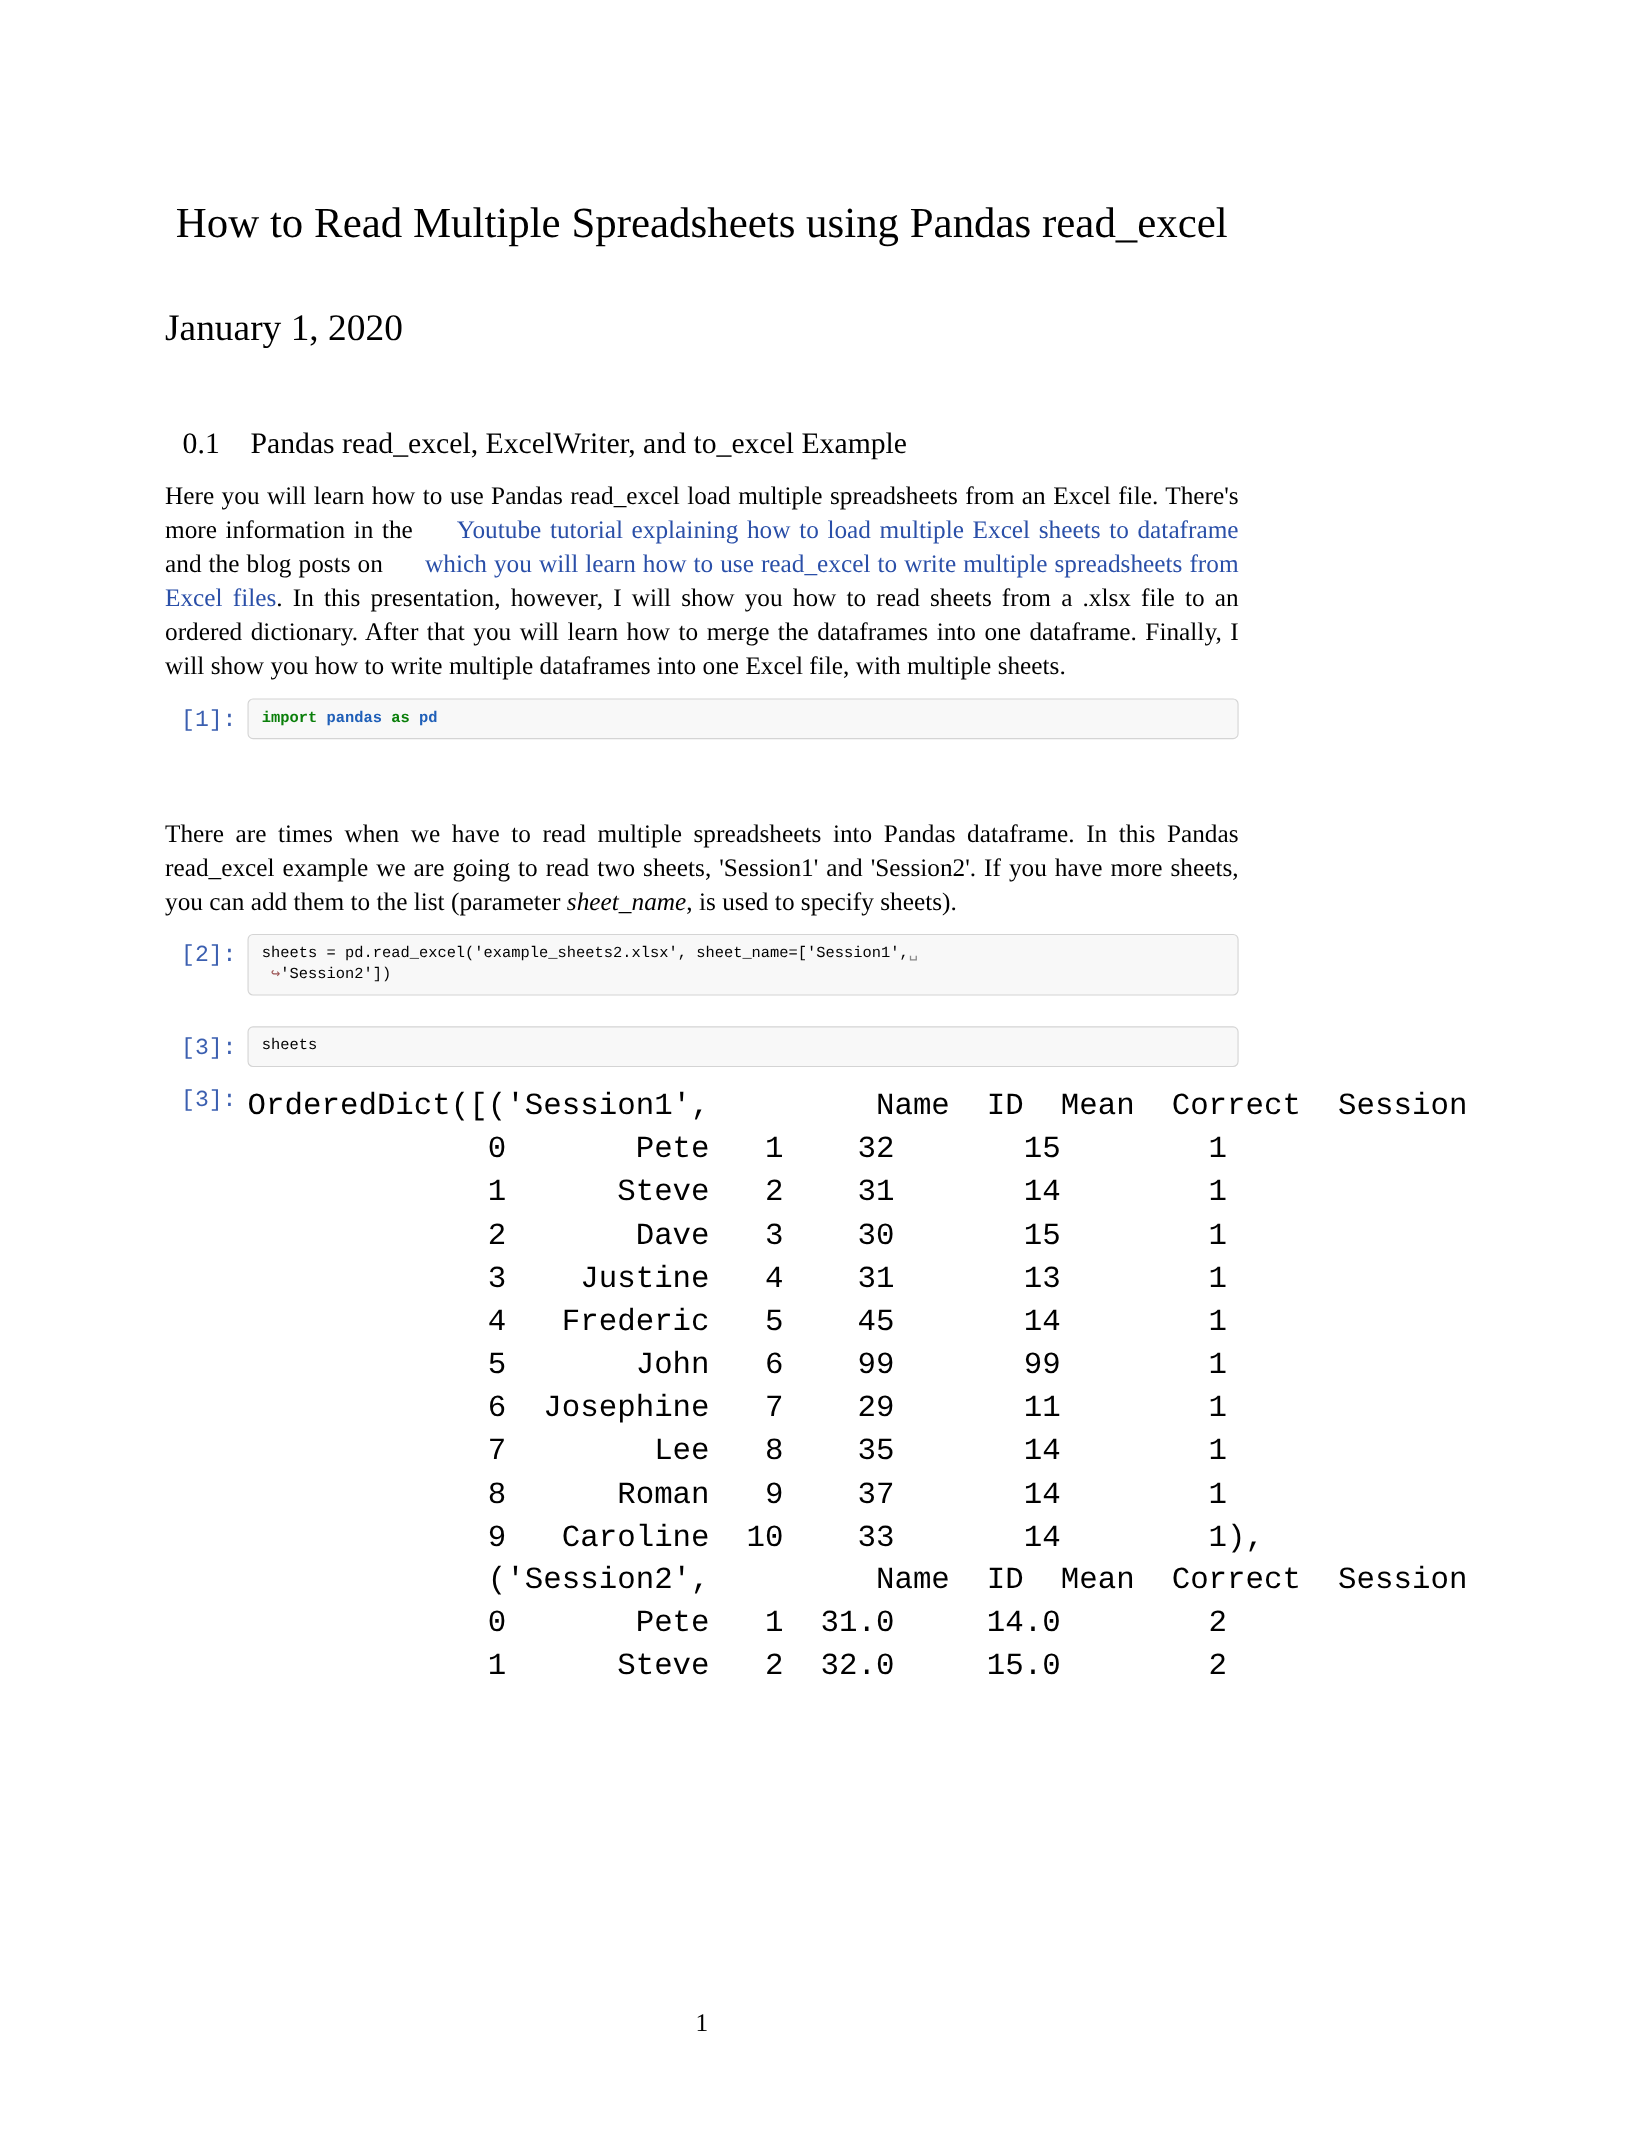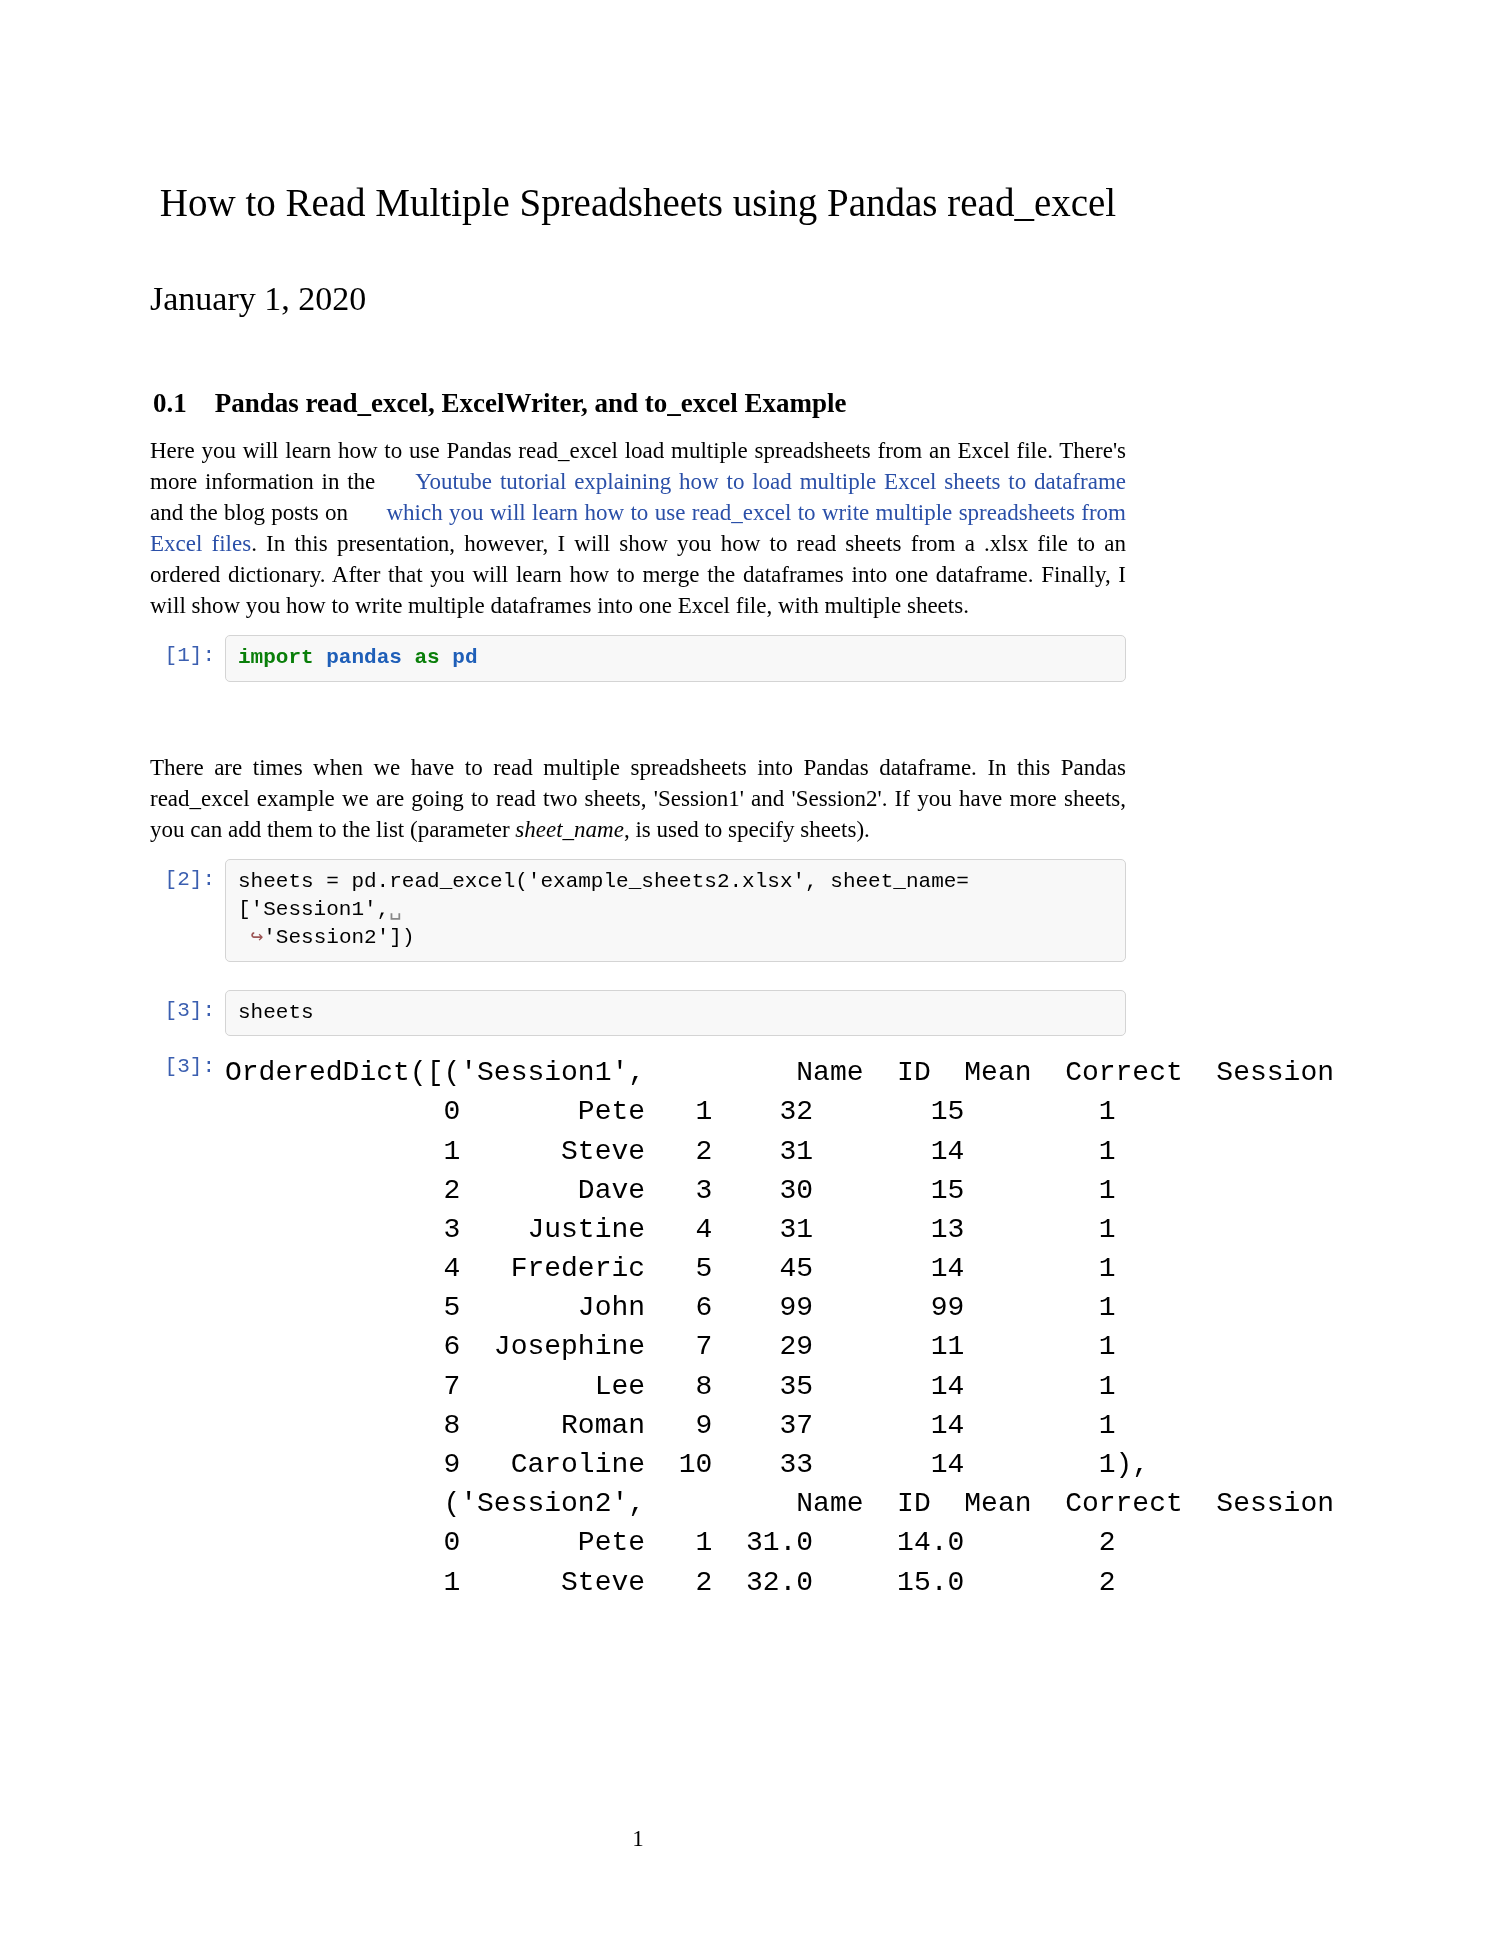--- a/index.html
+++ b/index.html
@@ -21,22 +21,22 @@
     text-align: center;
     font-weight: normal;
     margin: 0 0 55px 0;
   }
   .date {
     font-size: 34px;
     margin: 0 0 70px 0;
   }
   .section-heading {
     font-size: 27px;
-    font-weight: bold;
-    margin: 0 0 16px 3px;
+    font-weight: normal;
+    margin: 0 0 16px 16px;
   }
   .section-heading .num {
     margin-right: 28px;
   }
   .body-text {
     font-size: 23px;
     line-height: 1.35;
     text-align: justify;
     margin: 0 0 14px 0;
   }
@@ -70,21 +70,21 @@
   .prompt.output {
     color: #3b5fb0;
   }
   .code-box {
     flex: 1 1 auto;
     border: 1px solid #d4d4d4;
     border-radius: 5px;
     background: #f8f8f8;
     padding: 8px 12px;
     font-family: "Courier New", Courier, monospace;
-    font-size: 21px;
+    font-size: 14px;
     line-height: 1.35;
     white-space: pre-wrap;
     box-sizing: border-box;
   }
   .output-box {
     flex: 1 1 auto;
     font-family: Liberation Mono, monospace;
     font-size: 28px;
     line-height: 1.4;
     white-space: pre;

